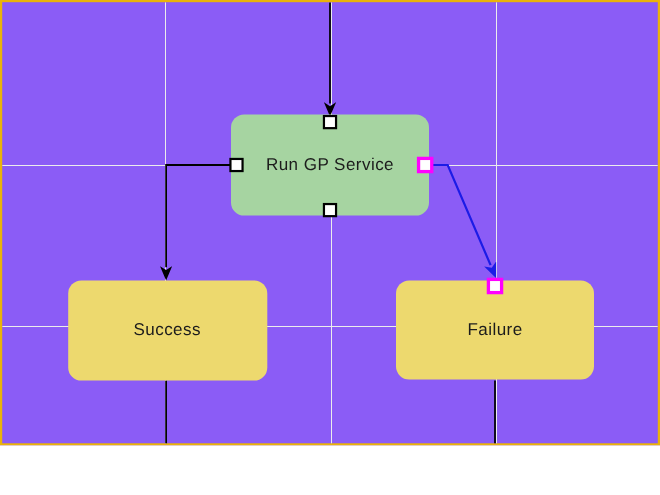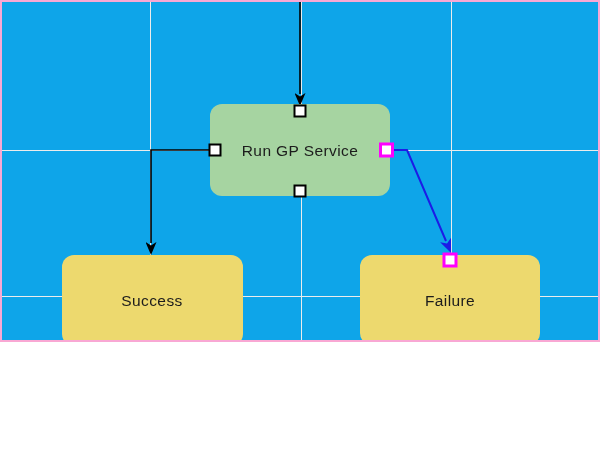--- a/index.html
+++ b/index.html
@@ -1,21 +1,21 @@
 <!DOCTYPE html>
 <html><head>
 <meta charset="utf-8">
 <style>
   html, body { margin: 0; padding: 0; background: #ffffff; }
   .frame {
     position: relative;
-    width: 600px; height: 342px;
+    width: 600px; height: 405px;
     box-sizing: border-box;
-    border: 2px solid #f9a8d4;
-    background: #0ea5e9;
+    border: 2px solid #eab308;
+    background: #8b5cf6;
     overflow: hidden;
     font-family: "Liberation Sans", "DejaVu Sans", sans-serif;
   }
   .frame svg { position: absolute; left: 0; top: 0; display: block; }
   text.node-label {
     font-family: "Liberation Sans", "DejaVu Sans", sans-serif;
     font-size: 15.5px;
     letter-spacing: 0.4px;
     font-weight: 400;
   }

